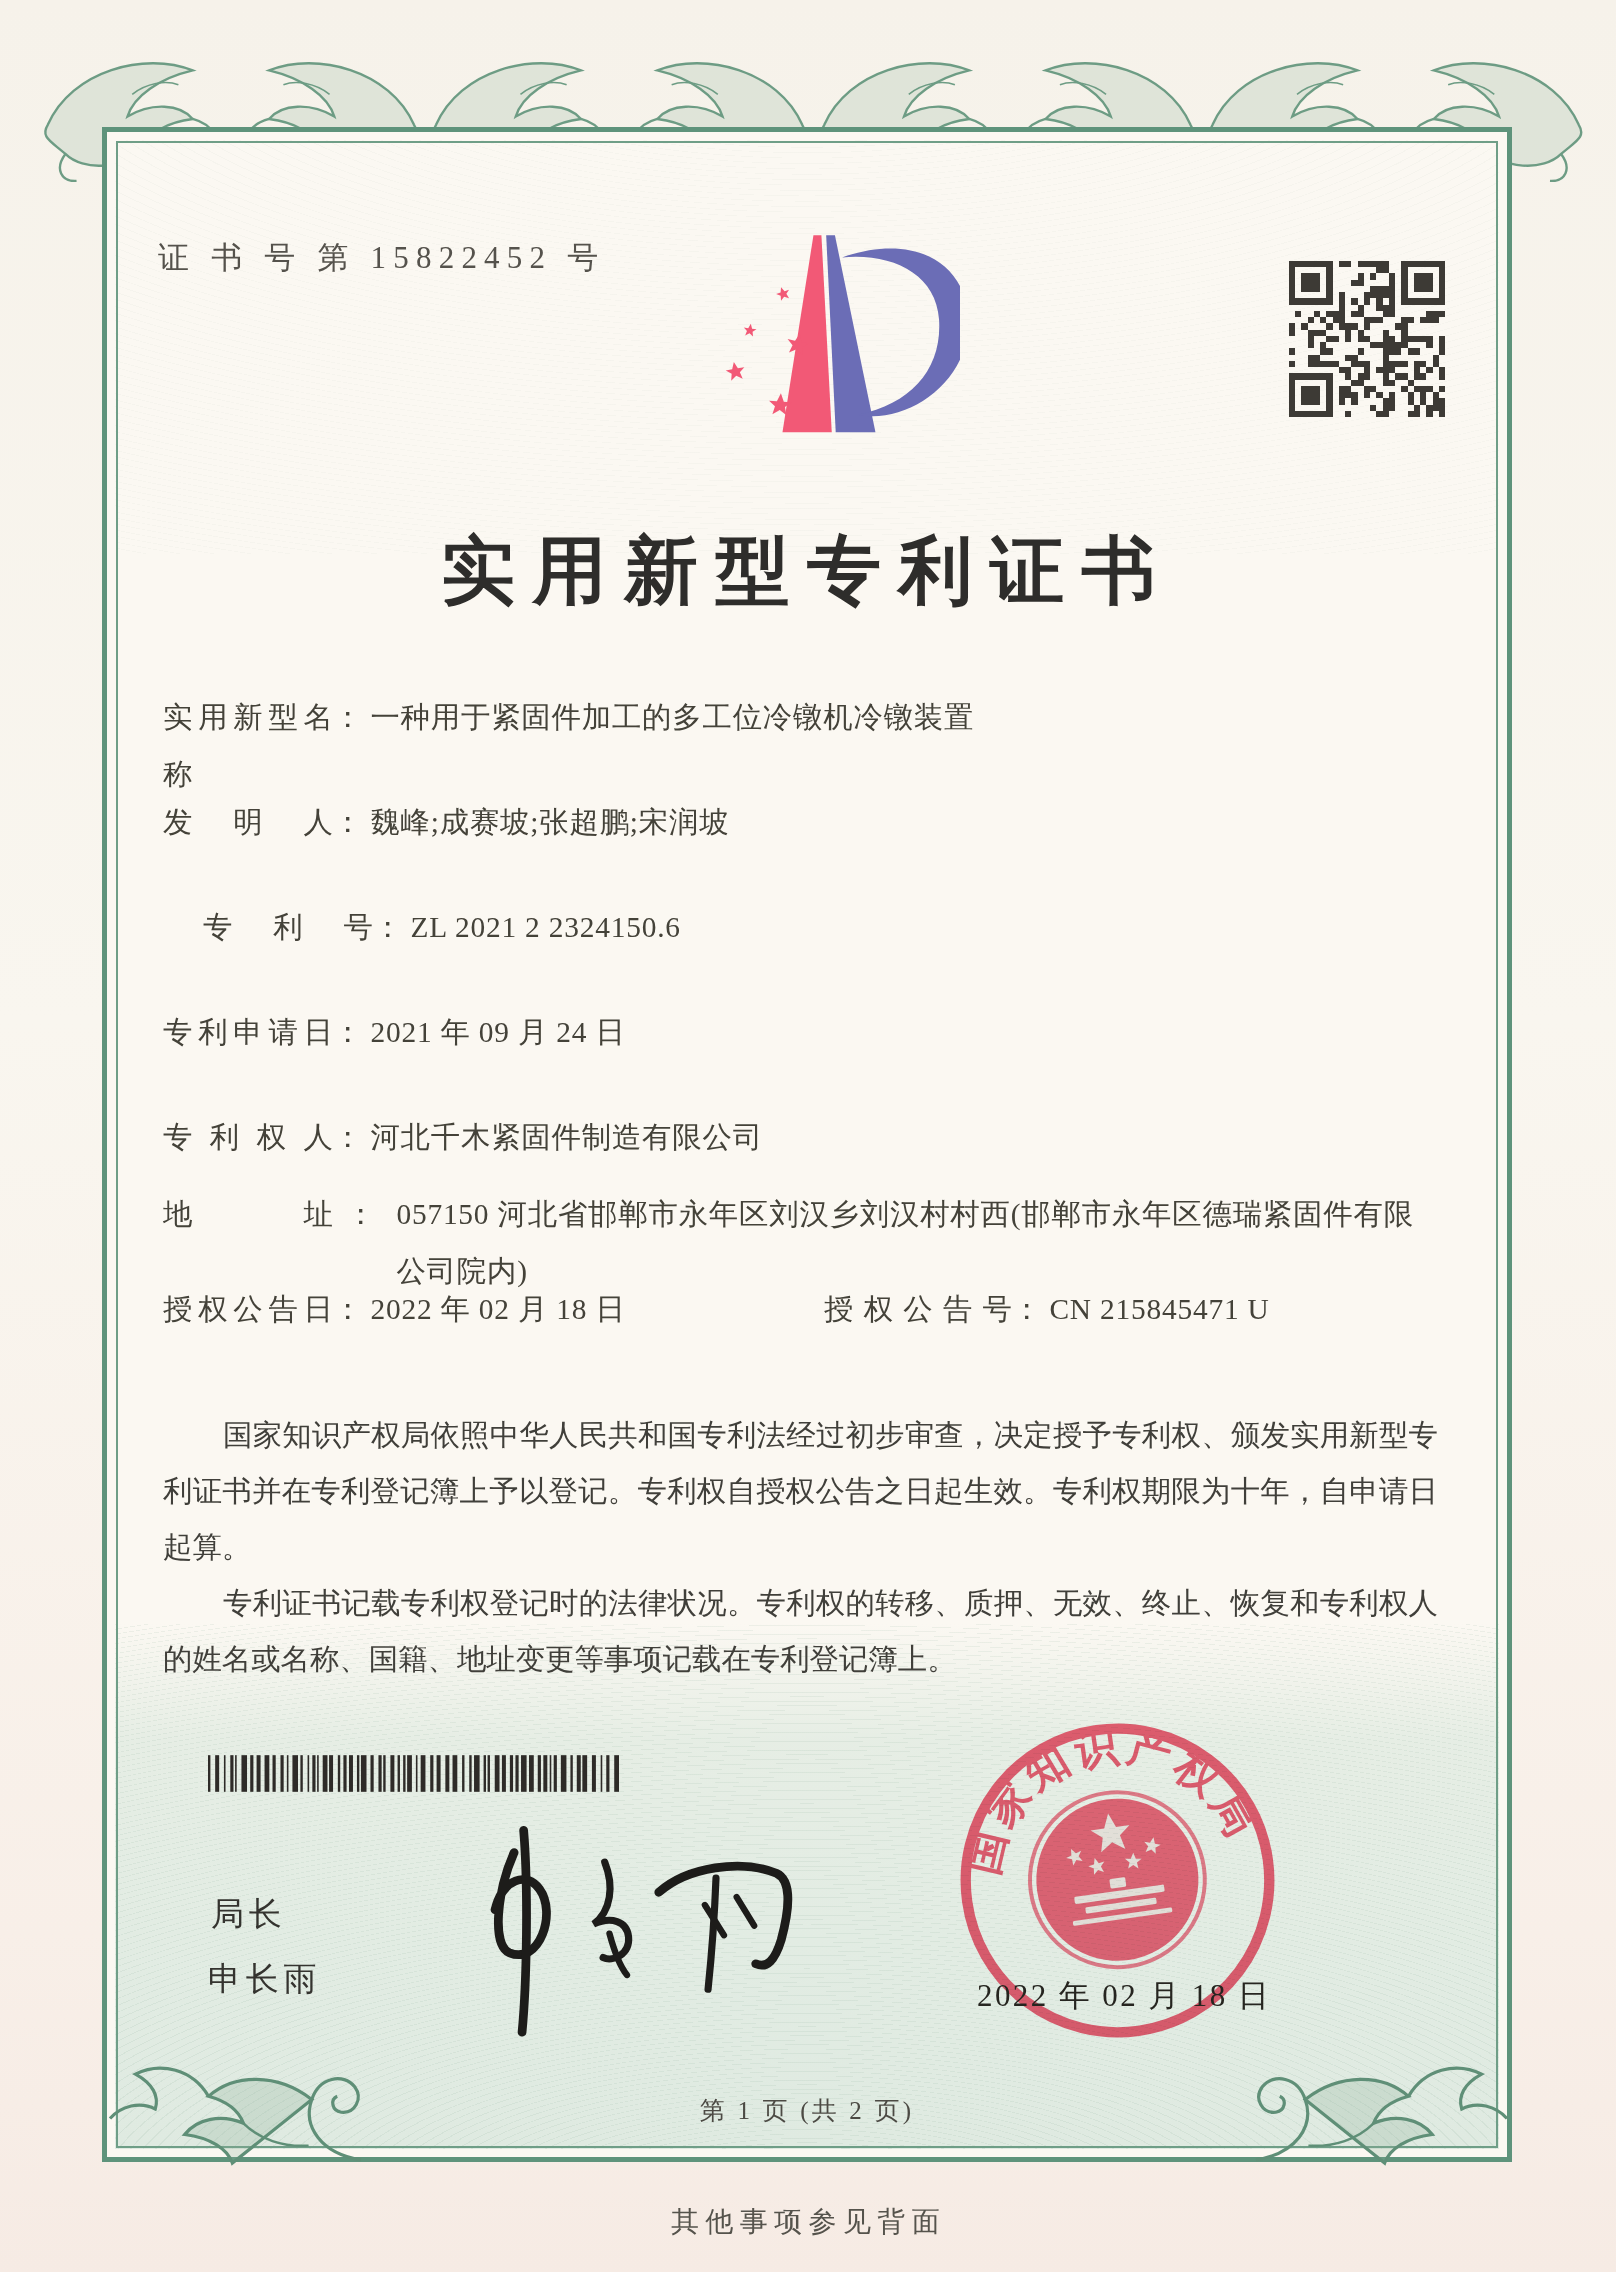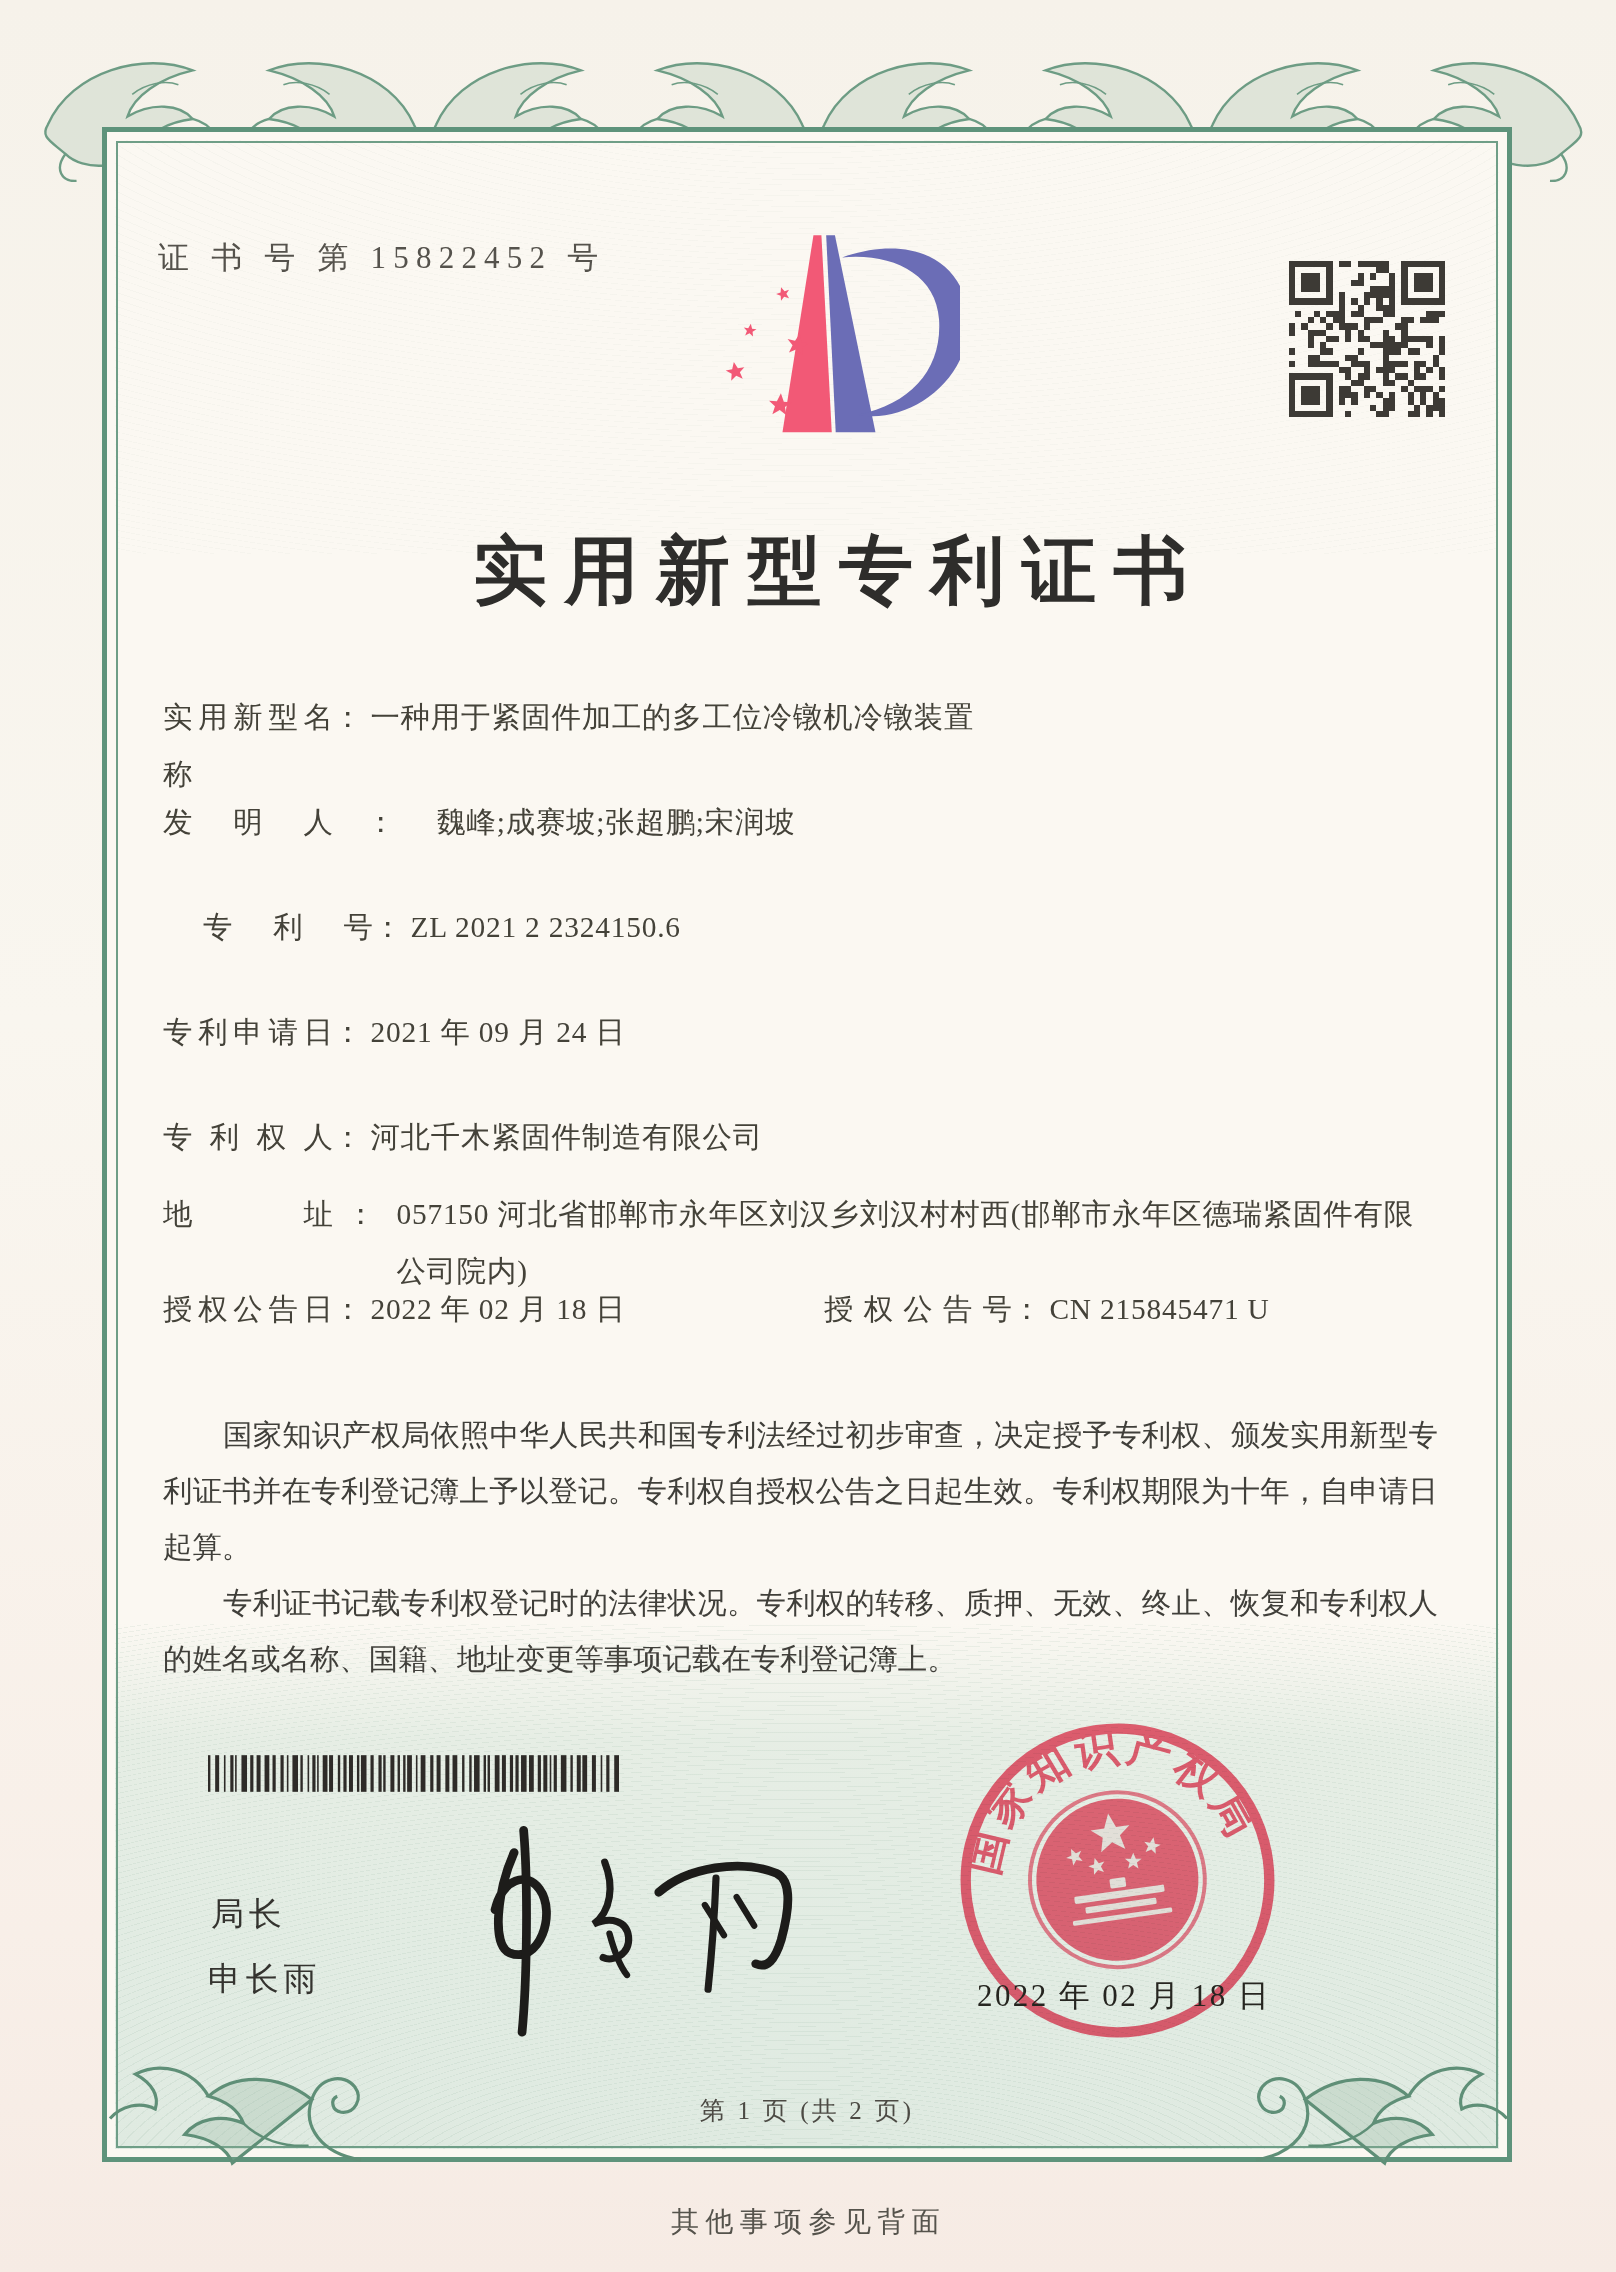--- a/index.html
+++ b/index.html
@@ -27,28 +27,28 @@
   }
   .upper-wash{
     position:absolute;left:8px;right:8px;top:8px;height:414px;
     background:repeating-radial-gradient(ellipse 1194px 477px at 50% -40%,
         rgba(158,178,160,0.06) 0 1.6px, rgba(0,0,0,0) 1.6px 13.5px);
   }
   
   .cert-no{left:158px;top:237px;font-size:31px;letter-spacing:7.2px;color:#55524c;}
   .title{
     left:102px;top:522px;width:1410px;text-align:center;
-    font-size:74px;font-weight:bold;letter-spacing:17.5px;color:#2e2d2b;padding-left:32px;
+    font-size:74px;font-weight:bold;letter-spacing:17.5px;color:#2e2d2b;
   }
   .frow{left:163px;display:flex;align-items:flex-start;font-size:29.4px;color:#444239;line-height:57px;}
   .frow .lbl{display:inline-block;width:170px;text-align:justify;text-align-last:justify;flex:none;}
   .frow .colon{flex:none;margin-right:8px;}
   .frow .val{flex:1;letter-spacing:0.8px;}
   .f-name{top:689px;width:1194px;}
-  .f-inv{top:794px;width:1194px;gap:33px;}
+  .f-inv{top:794px;width:1194px;}
   .f-pat{top:899px;width:1194px;margin-left:40px;}
   .f-file{top:1004px;width:1194px;}
   .f-own{top:1109px;width:1194px;}
   .f-addr{top:1186px;width:1264px;gap:13px;}
   .f-grant{top:1281px;width:652px;}
   .f-grant2{top:1281px;left:824px;width:605px;}
   .f-grant2 .lbl{width:188px;}
   .paras{left:163px;top:1407px;width:1275px;font-size:29.4px;line-height:56px;color:#403f3a;}
   .paras p{margin:0;text-indent:60px;text-align:justify;}
   

